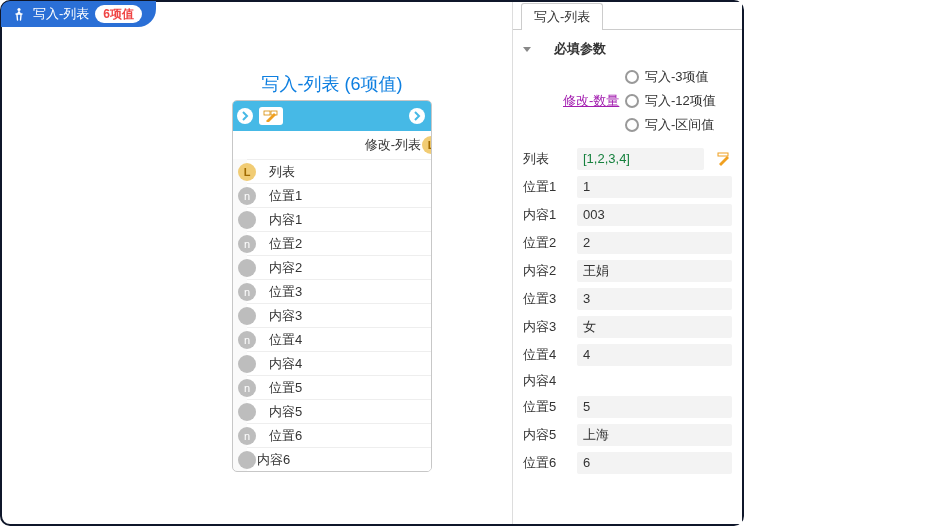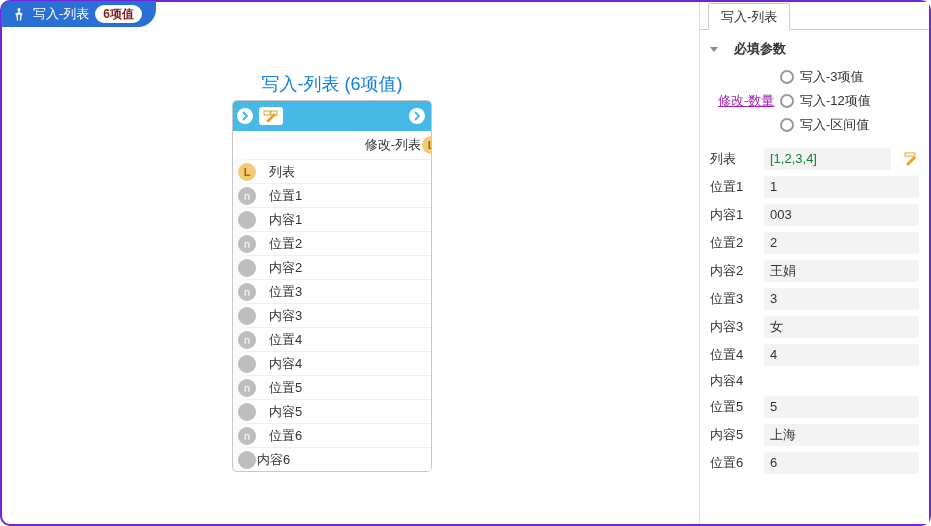--- a/index.html
+++ b/index.html
@@ -1,21 +1,21 @@
 <!DOCTYPE html>
 <html><head>
 <meta charset="utf-8">
 <style>
   * { box-sizing: border-box; }
   html, body { margin: 0; padding: 0; font-family: "Microsoft YaHei", Arial, sans-serif; font-size: 13px; color: #333; }
-  .app { width: 931px; height: 526px; border: 2px solid #6d28d9; border-radius: 10px; position: relative; background: #fff; display: flex; }
+  .app { width: 744px; height: 526px; border: 2px solid #0f172a; border-radius: 10px; position: relative; background: #fff; display: flex; }
   
   .header-badge { position: absolute; top: -1px; left: -1px; background: #2a6fd6; color: #fff; border-radius: 9px 0 18px 0; padding: 4px 14px 4px 10px; display: flex; align-items: center; gap: 6px; line-height: 18px; }
   .header-badge .icon { width: 16px; height: 16px; display: inline-flex; align-items: center; justify-content: center; }
-  .header-badge .count-pill { background: #fff; color: #7f1d1d; border-radius: 10px; padding: 0 8px; font-size: 12px; line-height: 18px; font-weight: bold; }
+  .header-badge .count-pill { background: #fff; color: #ef4444; border-radius: 10px; padding: 0 8px; font-size: 12px; line-height: 18px; font-weight: bold; }
   .canvas { flex: 1; position: relative; }
   .side { width: 230px; border-left: 1px solid #ddd; background: #fff; }
   
   .node { position: absolute; left: 230px; top: 70px; width: 200px; }
   .node-title { text-align: center; color: #0e7fe0; font-size: 18px; margin-bottom: 4px; }
   .node-box { border: 1px solid #c7c7c7; border-radius: 5px; background: #fafafa; overflow: hidden; }
   .node-topbar { background: #46b9e6; height: 30px; display: flex; align-items: center; padding: 0 6px 0 4px; }
   .chev { width: 16px; height: 16px; border-radius: 8px; background: #fff; color: #46b9e6; display: flex; align-items: center; justify-content: center; }
   .chev.left { margin-right: 4px; }
   .chev.right { margin-left: auto; }
@@ -30,23 +30,23 @@
   .port.blank { background: #bdbdbd; }
   .node-out-row { display: flex; align-items: center; justify-content: flex-end; padding: 6px 10px 6px 6px; position: relative; height: 28px; background: #fff; }
   .node-out-row .out-label { color: #333; }
   .port.out { left: auto; right: -9px; }
   .inputs-block { margin-left: 14px; }
   .inputs-block .node-row { background: #fff; }
   
   .tab { display: inline-block; border: 1px solid #ccc; border-bottom: none; padding: 4px 12px; margin-left: 8px; background: #fff; border-radius: 3px 3px 0 0; position: relative; top: 1px; }
   .tab-strip { border-bottom: 1px solid #ccc; height: 28px; }
   .panel-body { padding: 6px 10px 10px 10px; }
-  .sect-header { display: flex; align-items: center; gap: 16px; font-weight: bold; padding: 4px 0; }
+  .sect-header { display: flex; align-items: center; gap: 23px; font-weight: bold; padding: 4px 0; }
   .tri { display: inline-block; width: 0; height: 0; border-top: 5px solid #888; border-left: 4px solid transparent; border-right: 4px solid transparent; }
-  .radio-row { display: flex; align-items: center; gap: 6px; padding: 3px 0 3px 70px; }
+  .radio-row { display: flex; align-items: center; gap: 6px; padding: 3px 0 3px 70px; margin-left: 32px; }
   .radio-row.first { padding-top: 6px; }
   .radio-side-label { position: absolute; margin-left: -62px; color: #a21caf; text-decoration: underline; }
   .radio { width: 14px; height: 14px; border-radius: 50%; border: 2px solid #999; display: inline-flex; align-items: center; justify-content: center; }
   .radio.checked { border-color: #2a7de1; }
   .radio.checked::after { content: ""; width: 6px; height: 6px; background: #2a7de1; border-radius: 50%; }
   .radio-group { position: relative; margin-bottom: 8px; }
   .kv { display: flex; align-items: center; padding: 3px 0; gap: 8px; }
   .kv .k { width: 46px; text-align: left; color: #333; }
   .kv .v { flex: 1; background: #f3f3f3; height: 22px; line-height: 22px; padding: 0 6px; color: #333; border-radius: 2px; }
   .kv .v.placeholder { color: #15803d; }

